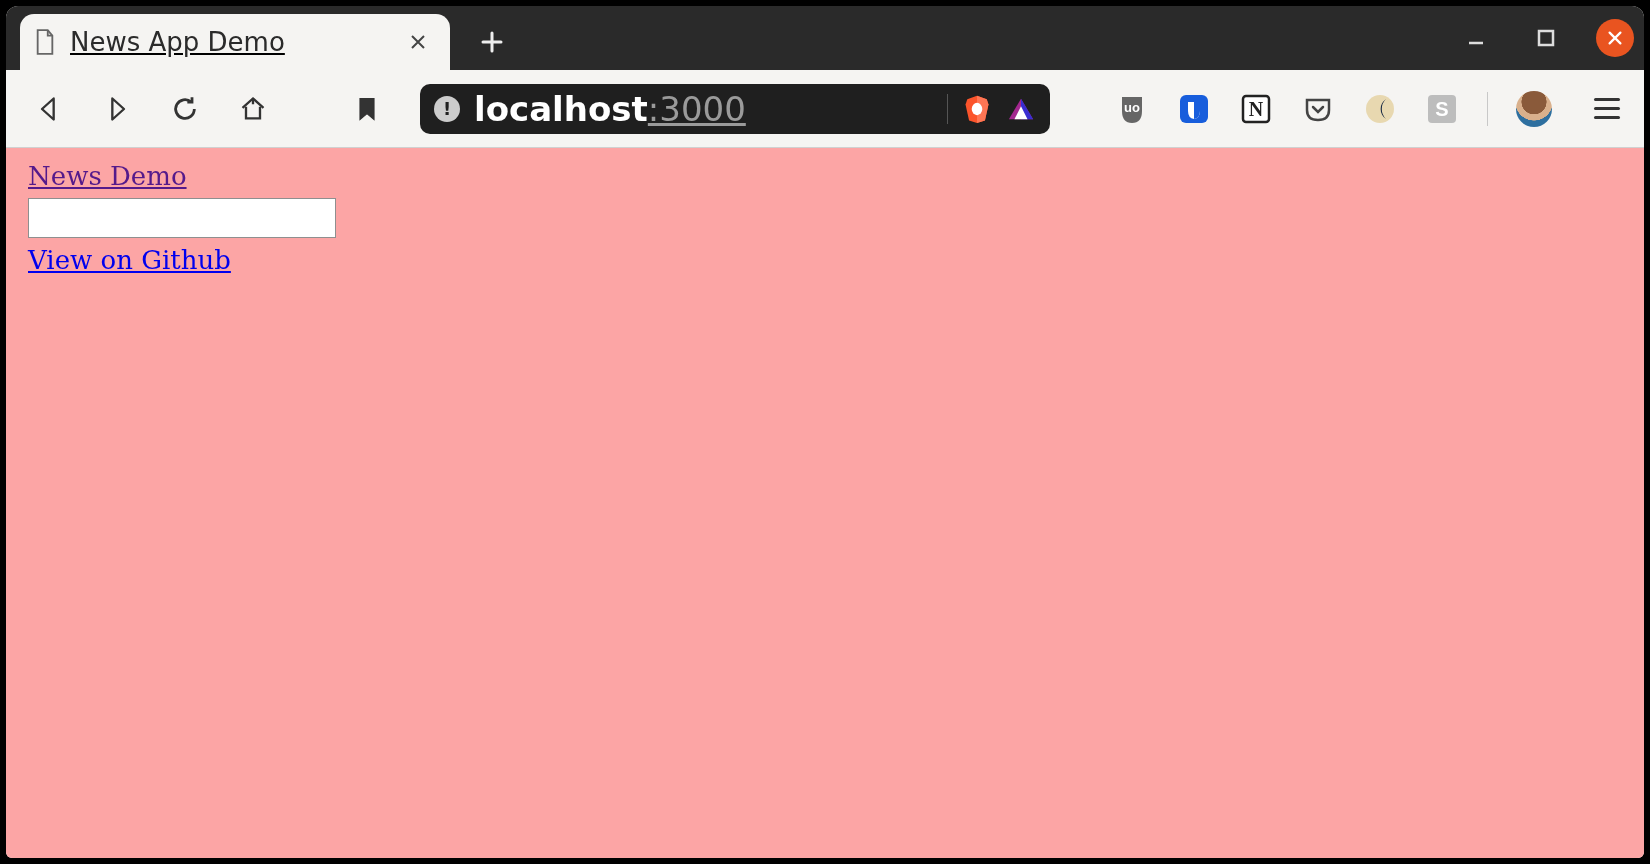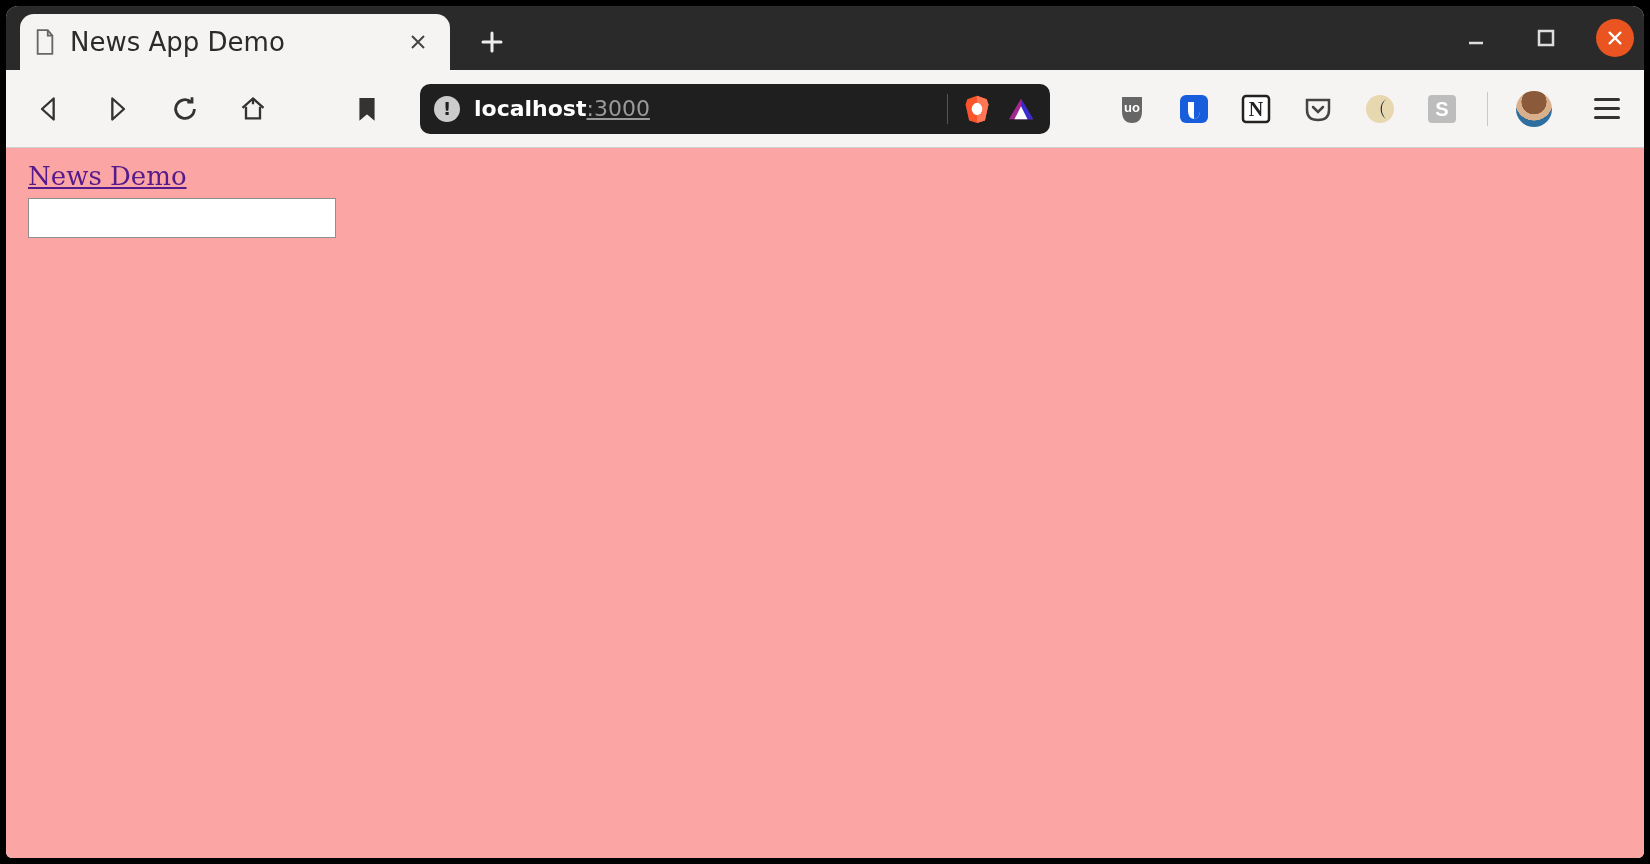--- a/index.html
+++ b/index.html
@@ -24,20 +24,21 @@
   }
   
   .tab-strip {
     height: 64px;
     background: #2a2a2a;
     display: flex;
     align-items: flex-end;
     padding-left: 14px;
     position: relative;
     flex: 0 0 auto;
+    text-decoration: underline;
   }
   .tab {
     height: 56px;
     background: #f5f4f2;
     border-radius: 14px 14px 0 0;
     display: flex;
     align-items: center;
     padding: 0 18px 0 14px;
     gap: 14px;
     min-width: 430px;
@@ -132,21 +133,21 @@
   .info-icon {
     width: 26px; height: 26px;
     border-radius: 50%;
     background: #ccc;
     color: #1f1f1f;
     display: flex; align-items: center; justify-content: center;
     font-weight: bold;
     font-size: 18px;
   }
   .url-text {
-    font-size: 22px;
+    font-size: 34px;
     color: #fff;
     display: flex;
     align-items: center;
   }
   .url-host { color: #fff; font-weight: 600; }
   .url-port { color: #9a9a9a; text-decoration: underline; }
   .addr-spacer { flex: 1; }
   .addr-divider {
     width: 1px; height: 30px; background: #555;
   }
@@ -364,15 +365,18 @@
           <span></span>
       </div>
     </div>
   </div>
 
   <div class="content">
     <div>
       <a href="#" class="visited">News Demo</a>
     </div>
     <input type="text" value="" style="">
+    <div>
+      <a href="#" class="unvisited">View on Github</a>
+    </div>
   </div>
 
 </div>
 
 </body></html>

